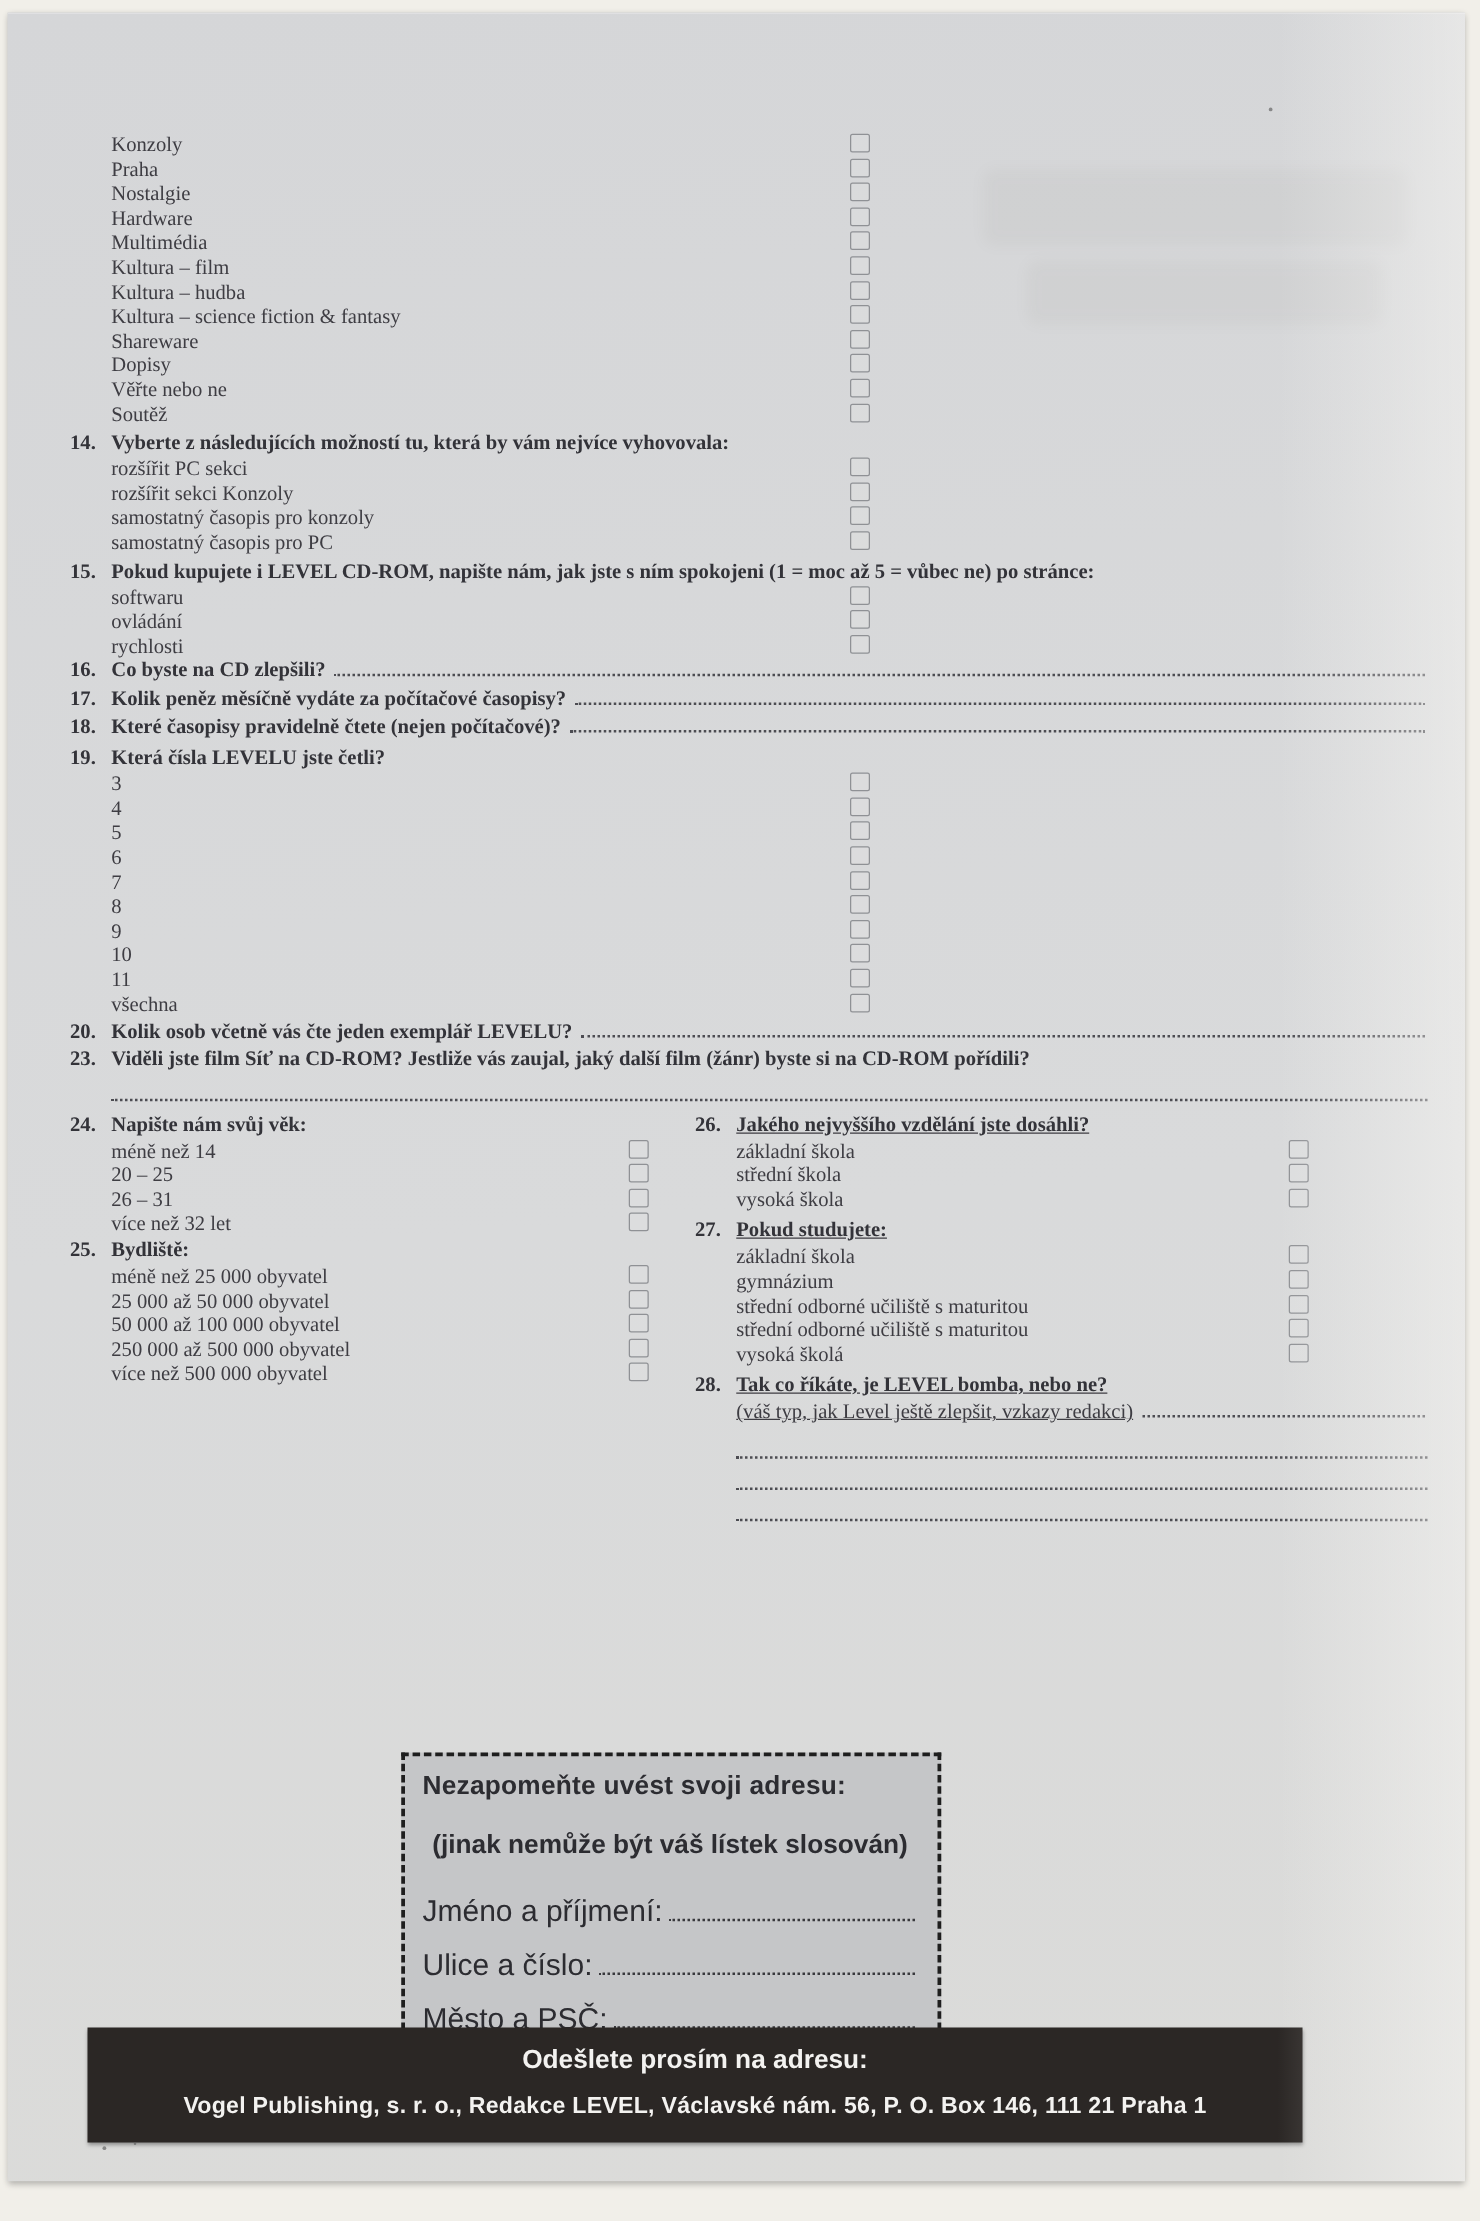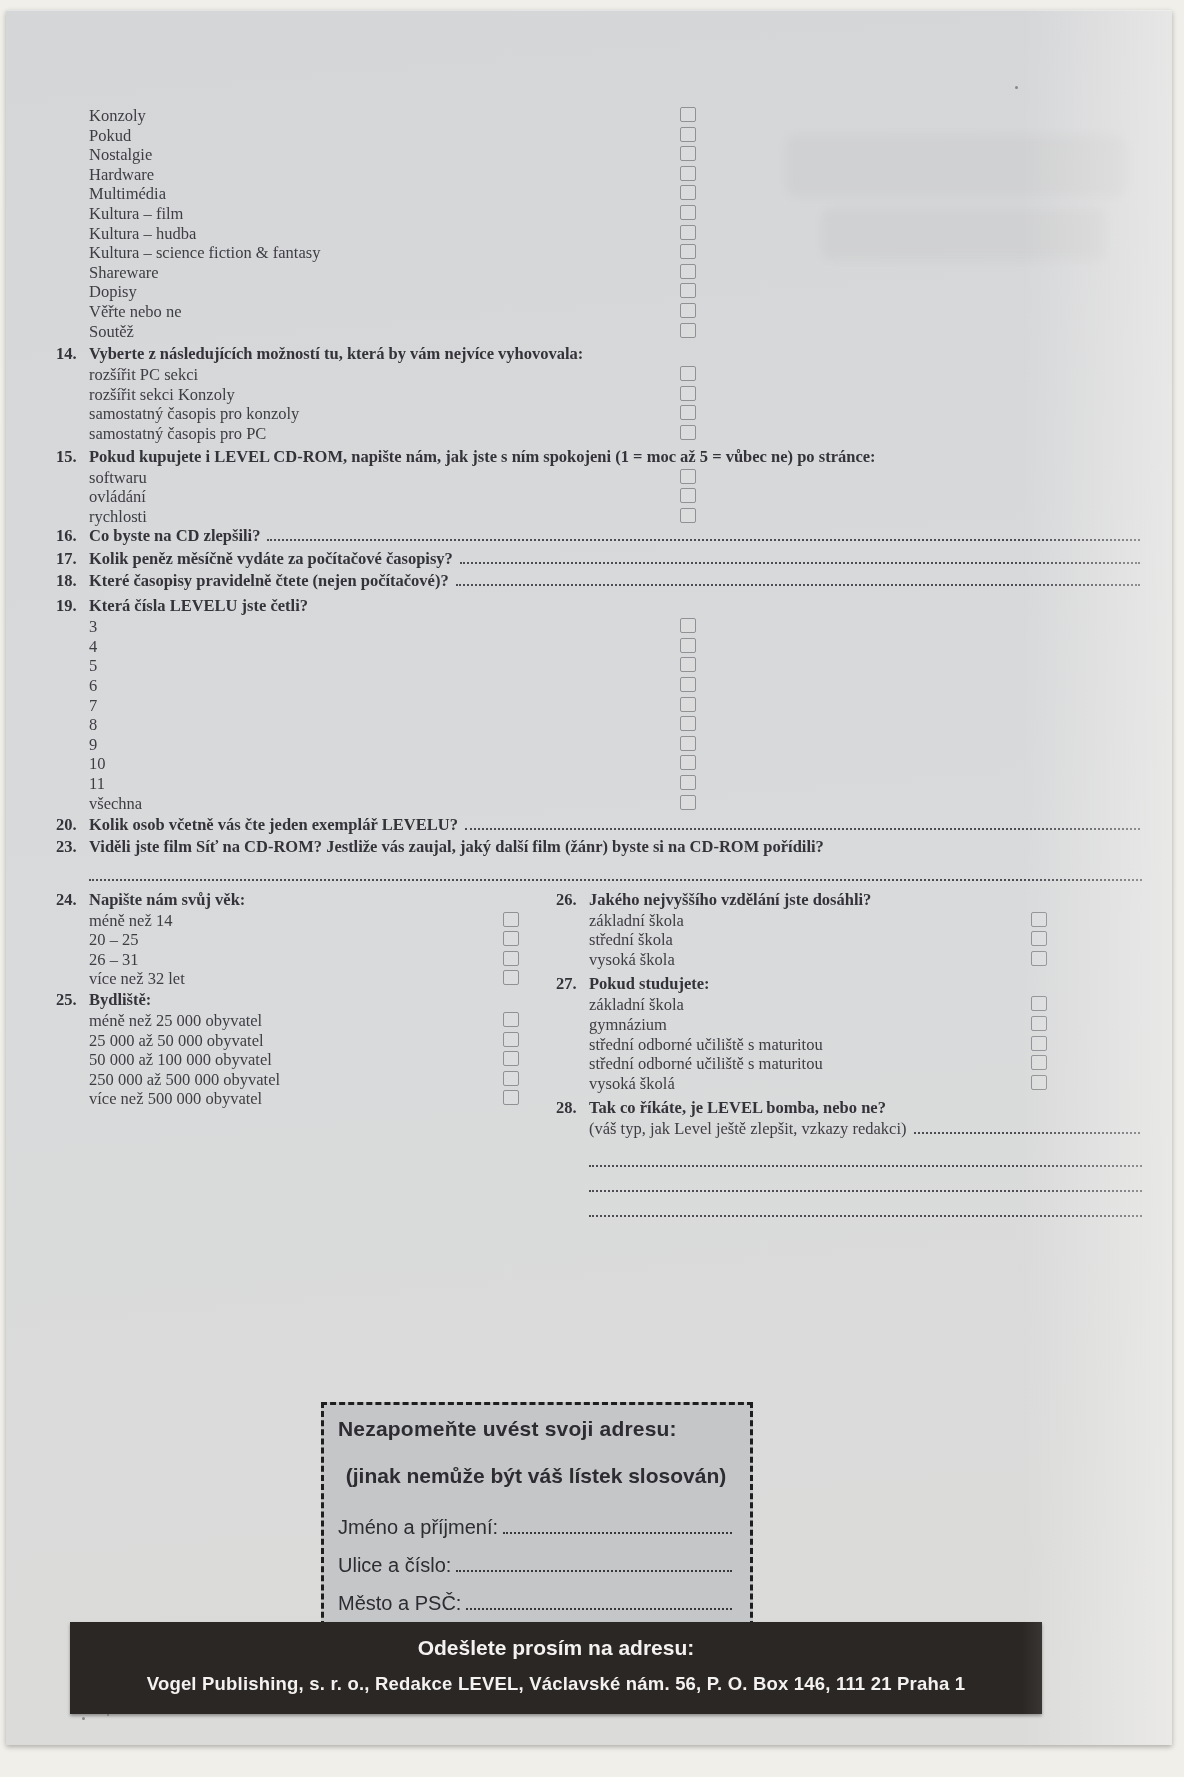--- a/index.html
+++ b/index.html
@@ -37,35 +37,35 @@
   .q-head{position:relative;height:22px;line-height:21px;font-weight:bold;color:#333339;margin-top:2px;white-space:nowrap;}
   .q-head .q-num{position:absolute;left:0;width:31px;}
   .q-head .q-label{margin-left:33px;display:block;}
   .q-line{display:flex;align-items:baseline;height:22.3px;font-weight:bold;color:#333339;white-space:nowrap;}
   .q-line .q-num{flex:0 0 33px;}
   .leader{flex:1;height:12px;border-bottom:2px dotted #4c4c52;margin-left:7px;margin-right:2px;}
   .blank-line{margin-left:33px;height:21px;border-bottom:2px dotted #4c4c52;}
   .line-under{height:19px;border-bottom:2px dotted #4c4c52;margin-left:33px;margin-bottom:3px;}
   .cols{display:flex;margin-top:6px;}
   .col-left{width:500px;--cbx:447px;}
-  .col-right{flex:1;--cbx:475px;}
+  .col-right{flex:1;text-decoration:underline;--cbx:475px;}
   .col-left .cbx,.col-right .cbx{left:var(--cbx);}
   .sub-line{display:flex;align-items:baseline;height:22.3px;color:#3e3d43;white-space:nowrap;}
   .sub-line .pad{flex:0 0 33px;}
   .blanks .blank-line{height:23px;}
 
   #address-box{
     position:absolute;left:315px;top:1392px;width:432px;box-sizing:border-box;
     border:3px dashed #1e1e1e;background:#c5c6c8;
     padding:12px 16px 18px 14px;
     font-family:"Liberation Sans", sans-serif;color:#2c2c31;
   }
   .box-title{text-align:left;font-weight:bold;font-size:21px;letter-spacing:.2px;}
   .box-sub{text-align:center;font-weight:bold;font-size:21px;margin-top:23px;}
-  .box-field{display:flex;align-items:baseline;font-size:20px;margin-top:15px;white-space:nowrap;}
+  .box-field{display:flex;align-items:baseline;font-size:24px;margin-top:15px;white-space:nowrap;}
   .box-field:first-of-type{margin-top:28px;}
   .box-field .leader{border-bottom:2px dotted #38383c;margin-left:5px;}
 
   #footer-bar{
     position:absolute;left:64px;top:1612px;width:972px;height:92px;
     background:#2b2725;color:#f3f2f0;text-align:center;
     font-family:"Liberation Sans", sans-serif;
     box-shadow:0 2px 3px rgba(0,0,0,.35);
   }
   .f1{font-size:21px;font-weight:bold;padding-top:14px;}
@@ -79,21 +79,21 @@
   <div class="ghost" style="left:815px;top:198px;width:285px;height:52px;"></div>
 
   <div id="content">
 
     <div class="opts">
         <div class="opt-row">
           <span class="opt-label">Konzoly</span>
           <span class="cbx"></span>
         </div>
         <div class="opt-row">
-          <span class="opt-label">Pokud</span>
+          <span class="opt-label">Praha</span>
           <span class="cbx"></span>
         </div>
         <div class="opt-row">
           <span class="opt-label">Nostalgie</span>
           <span class="cbx"></span>
         </div>
         <div class="opt-row">
           <span class="opt-label">Hardware</span>
           <span class="cbx"></span>
         </div>

